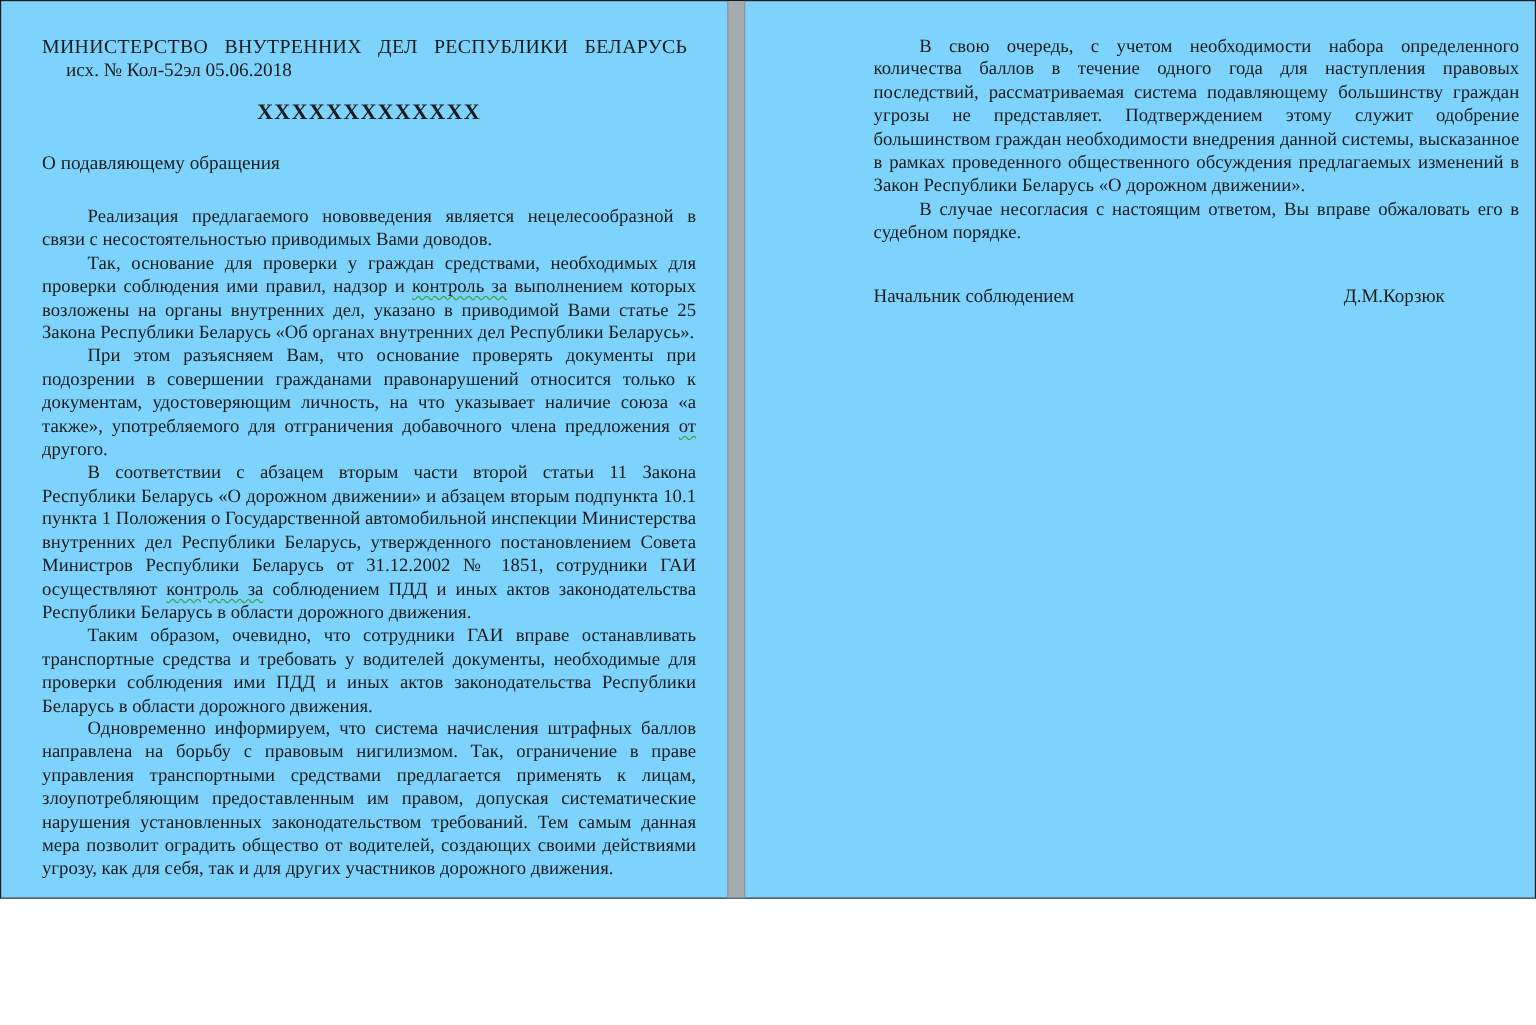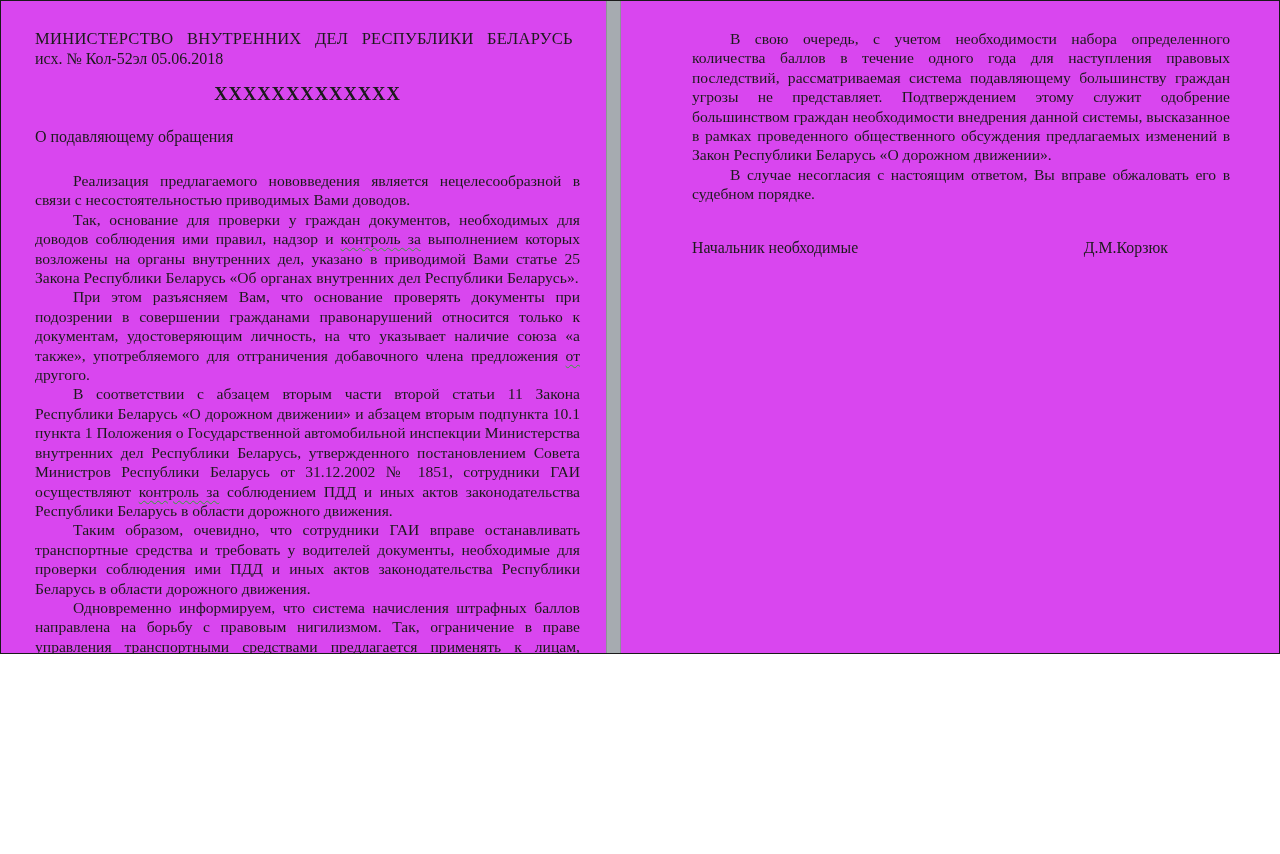--- a/index.html
+++ b/index.html
@@ -1,19 +1,19 @@
 <!DOCTYPE html>
 <html><head>
 <meta charset="utf-8">
 <style>
   html, body { margin: 0; padding: 0; background: #fff; }
   .frame {
     position: relative;
-    width: 1280px; height: 654px;
-    background: #d946ef;
+    width: 1280px; height: 749px;
+    background: #7dd3fc;
     border: 1px solid #1a1a1a;
     box-sizing: border-box;
     overflow: hidden;
     font-family: "Liberation Serif", "DejaVu Serif", serif;
     color: #1b1b1b;
   }
   
   .v-scrollbar {
     position: absolute; left: 605px; top: 0;
     width: 15px; height: 854px;
@@ -26,28 +26,28 @@
     position: absolute; left: 0; top: 846px;
     width: 620px; height: 8px;
     background: #a6abb0;
     border-top: 1px solid #8e9398;
     box-sizing: border-box;
   }
   .page-left {
     position: absolute; left: 34px; top: 28px; width: 545px;
   }
   .page-right {
-    position: absolute; left: 691px; top: 28px; width: 538px;
+    position: absolute; left: 727px; top: 28px; width: 538px;
   }
   .org-line {
     font-size: 16.5px; line-height: 20px;
     word-spacing: 9px; letter-spacing: 0.3px;
     white-space: nowrap;
   }
-  .ref-line { font-size: 16px; line-height: 20px; }
+  .ref-line { font-size: 16px; line-height: 20px; margin-left: 20px; }
   .x-placeholder {
     margin-top: 14px;
     text-align: center;
     font-weight: bold;
     font-size: 18.5px; line-height: 22px;
     letter-spacing: 1px;
   }
   .subject { margin-top: 22px; font-size: 16px; line-height: 20px; }
   .body-block { margin-top: 24px; }
   .para {
@@ -83,35 +83,35 @@
 
 <div class="frame">
 
   <div class="page-left">
     <div class="org-line">МИНИСТЕРСТВО ВНУТРЕННИХ ДЕЛ РЕСПУБЛИКИ БЕЛАРУСЬ</div>
     <div class="ref-line">исх. № Кол-52эл 05.06.2018</div>
     <div class="x-placeholder">ХХХХХХХХХХХХХ</div>
     <div class="subject">О подавляющему обращения</div>
     <div class="body-block">
         <p class="para"><span>Реализация предлагаемого нововведения является нецелесообразной в связи с несостоятельностью приводимых Вами доводов.</span></p>
-        <p class="para"><span>Так, основание для проверки у граждан документов, необходимых для доводов соблюдения ими правил, надзор и </span><span class="squiggle">контроль за</span><span> выполнением которых возложены на органы внутренних дел, указано в приводимой Вами статье 25 Закона Республики Беларусь «Об органах внутренних дел Республики Беларусь».</span></p>
+        <p class="para"><span>Так, основание для проверки у граждан средствами, необходимых для проверки соблюдения ими правил, надзор и </span><span class="squiggle">контроль за</span><span> выполнением которых возложены на органы внутренних дел, указано в приводимой Вами статье 25 Закона Республики Беларусь «Об органах внутренних дел Республики Беларусь».</span></p>
         <p class="para"><span>При этом разъясняем Вам, что основание проверять документы при подозрении в совершении гражданами правонарушений относится только к документам, удостоверяющим личность, на что указывает наличие союза «а также», употребляемого для отграничения добавочного члена предложения </span><span class="squiggle">от</span><span> другого.</span></p>
         <p class="para"><span>В соответствии с абзацем вторым части второй статьи 11 Закона Республики Беларусь «О дорожном движении» и абзацем вторым подпункта 10.1 пункта 1 Положения о Государственной автомобильной инспекции Министерства внутренних дел Республики Беларусь, утвержденного постановлением Совета Министров Республики Беларусь от 31.12.2002 № 1851, сотрудники ГАИ осуществляют </span><span class="squiggle">контроль за</span><span> соблюдением ПДД и иных актов законодательства Республики Беларусь в области дорожного движения.</span></p>
         <p class="para"><span>Таким образом, очевидно, что сотрудники ГАИ вправе останавливать транспортные средства и требовать у водителей документы, необходимые для проверки соблюдения ими ПДД и иных актов законодательства Республики Беларусь в области дорожного движения.</span></p>
         <p class="para"><span>Одновременно информируем, что система начисления штрафных баллов направлена на борьбу с правовым нигилизмом. Так, ограничение в праве управления транспортными средствами предлагается применять к лицам, злоупотребляющим предоставленным им правом, допуская систематические нарушения установленных законодательством требований. Тем самым данная мера позволит оградить общество от водителей, создающих своими действиями угрозу, как для себя, так и для других участников дорожного движения.</span></p>
       </div>
   </div>
 
   <div class="page-right">
     <div class="body-block" style="margin-top:0">
         <p class="para"><span>В свою очередь, с учетом необходимости набора определенного количества баллов в течение одного года для наступления правовых последствий, рассматриваемая система подавляющему большинству граждан угрозы не представляет. Подтверждением этому служит одобрение большинством граждан необходимости внедрения данной системы, высказанное в рамках проведенного общественного обсуждения предлагаемых изменений в Закон Республики Беларусь «О дорожном движении».</span></p>
         <p class="para"><span>В случае несогласия с настоящим ответом, Вы вправе обжаловать его в судебном порядке.</span></p>
       </div>
     <div class="signature-row">
-      <span>Начальник необходимые</span>
+      <span>Начальник соблюдением</span>
       <span>Д.М.Корзюк</span>
     </div>
   </div>
 
   <div class="footer-note">Шевченко  218 52 48</div>
 
   <div class="v-scrollbar"></div>
   <div class="h-scrollbar"></div>
 
 </div>

